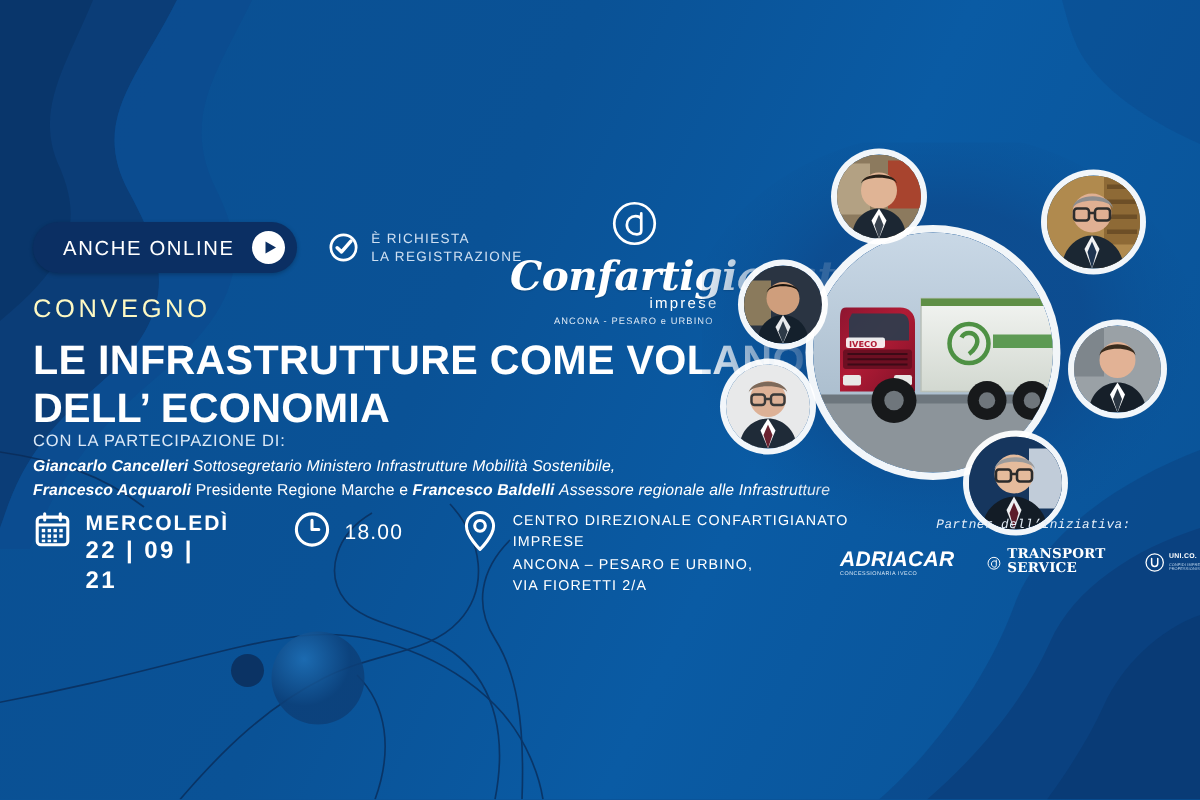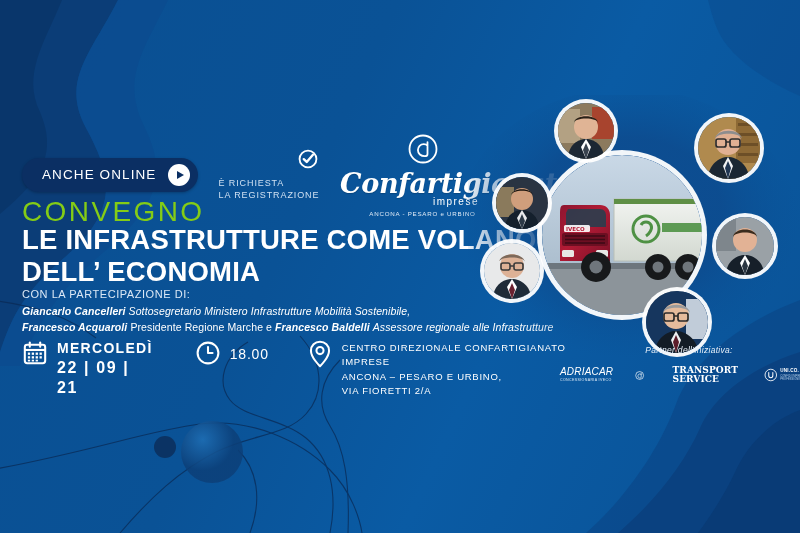--- a/index.html
+++ b/index.html
@@ -22,24 +22,24 @@
   .badge-row { position:absolute; left:0; top:148px; display:flex; align-items:center; gap:20px; }
   .pill {
     background:#0b2f63; border-radius:40px; height:34px; padding:0 8px 0 20px;
     display:flex; align-items:center; gap:12px; box-shadow:0 1px 3px rgba(0,0,0,.25);
   }
   .pill-label { color:#ffffff; font-size:13.5px; letter-spacing:1.1px; font-weight:400; white-space:nowrap; }
   .play-circle { width:22px; height:22px; border-radius:50%; background:#fff;
     display:flex; align-items:center; justify-content:center; flex:0 0 auto; }
   .play-tri { width:0;height:0;border-left:7px solid #0b2f63;border-top:4.5px solid transparent;border-bottom:4.5px solid transparent; margin-left:2px; }
 
-  .reg { display:flex; align-items:flex-end; gap:7px;flex-direction:column; }
+  .reg { display:flex; align-items:center; gap:7px; }
   .reg-text { color:#cfe0f2; font-size:9px; letter-spacing:.9px; line-height:1.35; white-space:nowrap; }
 
-  .kicker { position:absolute; left:0; top:196px; color:#84cc16; font-size:28px;
+  .kicker { position:absolute; left:0; top:196px; color:#fef9c3; font-size:17px;
     letter-spacing:2.4px; font-weight:400;text-align:center; }
   .headline { position:absolute; left:0; top:224px; color:#ffffff; font-size:27.5px;
     font-weight:bold; letter-spacing:.2px; line-height:1.18; max-width:520px; }
 
   .part-block { position:absolute; left:0; top:286px; line-height:1.55; }
   .part-lead { color:#dbe8f6; font-size:11px; letter-spacing:.55px; }
   .part-line { color:#ffffff; font-size:10.5px; letter-spacing:.1px; white-space:nowrap; }
   .part-line b { font-weight:bold;font-style:italic; }
   .part-line i { font-style:italic; font-weight:400; }
 
@@ -65,26 +65,26 @@
 
   
   .cluster { position:absolute; left:468px; top:95px; width:332px; height:270px; }
   .circ { position:absolute; border-radius:50%; overflow:hidden; }
   .circ-ring { box-shadow:0 0 0 4px rgba(255,255,255,.95); }
   .truck-ring { box-shadow:0 0 0 5px rgba(255,255,255,.95); }
 
   
   .partners { position:absolute; left:560px; top:345px; width:240px; }
   .partners-label { color:#e6eff9; font-size:8.5px; font-style:italic; text-align:center;
-    letter-spacing:.3px; margin-bottom:9px; padding-left:18px; }
+    letter-spacing:.3px; margin-bottom:9px; padding-left:18px;font-family:Liberation Mono, monospace; }
   .partners-row { display:flex; align-items:center; gap:0; }
   .plogo { display:flex; align-items:center; }
   .plogo-adriacar { margin-right:22px; }
-  .plogo-ts { margin-right:20px;gap:24px; }
-  .adr-name { color:#fff; font-size:10px; font-weight:normal; letter-spacing:.2px; line-height:1; font-style:italic; }
+  .plogo-ts { margin-right:20px; }
+  .adr-name { color:#fff; font-size:14px; font-weight:bold; letter-spacing:.2px; line-height:1; font-style:italic; }
   .adr-sub { color:#dceaf7; font-size:3.6px; letter-spacing:.35px; margin-top:2px; line-height:1; }
   .ts-name { color:#fff; font-family:"DejaVu Serif", serif; font-weight:bold; font-size:9px;
     letter-spacing:.1px; line-height:1; }
   .uni-name { color:#fff; font-size:4.6px; font-weight:bold; letter-spacing:.2px; line-height:1.25; }
   .uni-sub { color:#bed6ec; font-size:2.6px; letter-spacing:.1px; line-height:1.25; margin-top:1px; }
 </style>
 </head>
 <body>
 
 <div class="stage">

